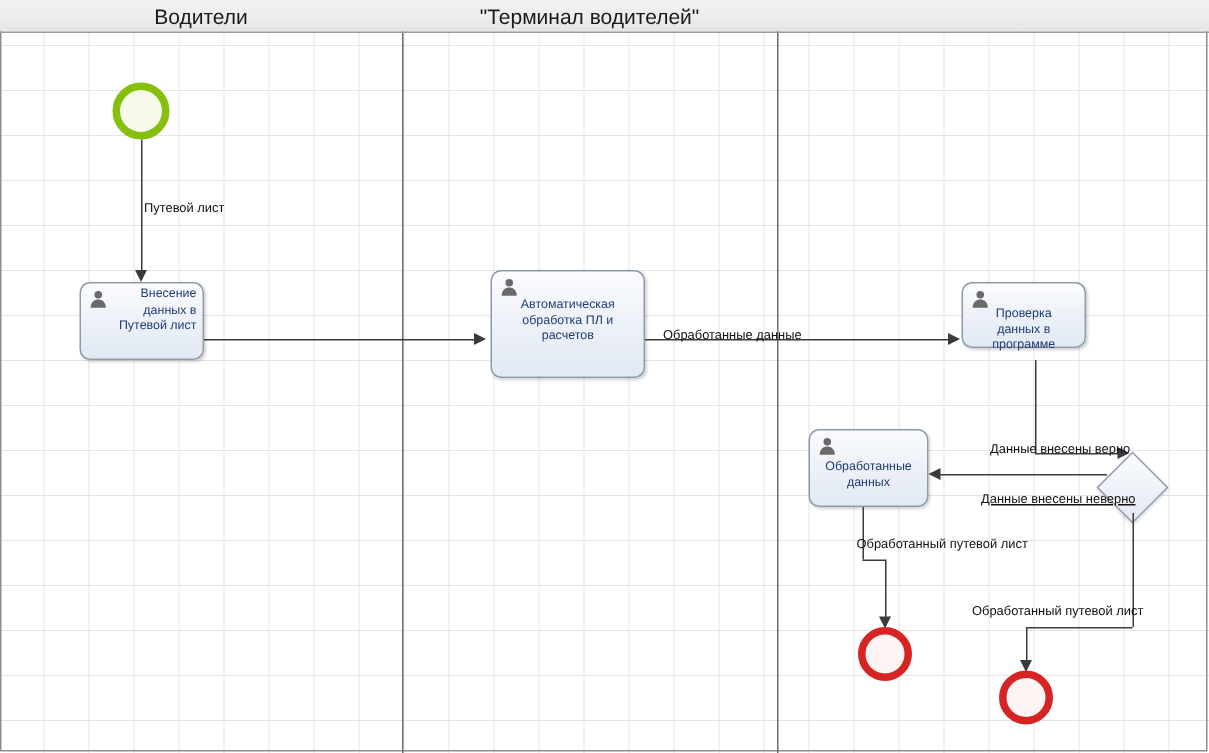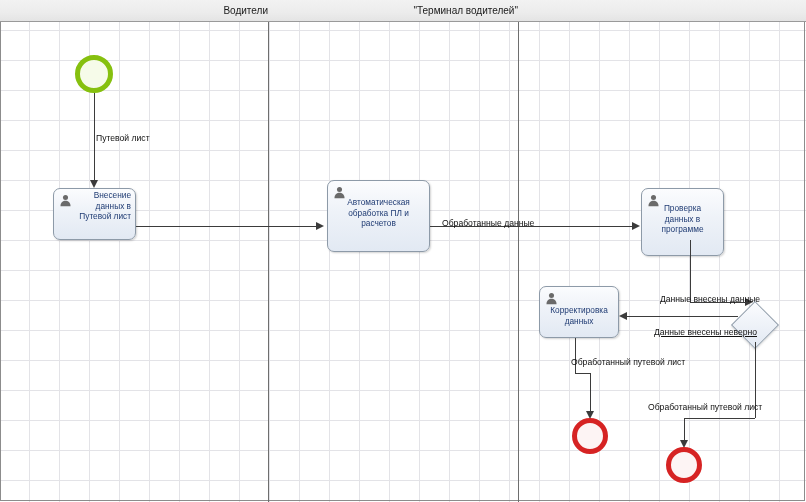--- a/index.html
+++ b/index.html
@@ -40,22 +40,22 @@
     height: 22px;
     background: linear-gradient(to bottom, #f2f2f2 0%, #ececec 60%, #e4e4e4 100%);
     border-bottom: 1px solid #9a9a9a;
     box-sizing: border-box;
   }
   .lane-title {
     position: absolute;
     top: 3px;
     height: 16px;
     line-height: 16px;
-    text-align: right;
-    font-size: 10px;
+    text-align: center;
+    font-size: 14px;
     color: #1a1a1a;
     white-space: nowrap;
   }
   .lane-divider {
     position: absolute;
     top: 0;
     width: 1px;
     height: 502px;
     background: #6e6e6e;
   }
@@ -201,51 +201,51 @@
     </span>
     <span class="task-label" style="top:16px;">Автоматическая
 обработка ПЛ и
 расчетов</span>
   </div>
 
   <div class="conn h" style="left:430px; top:226px; width:208px;"></div>
   <div class="arrowhead right" style="left:632px; top:222px;"></div>
   <div class="flow-label" style="left:430px; top:218px;padding-left:12px;">Обработанные данные</div>
 
-  <div class="task" style="left:641px; top:188px; width:83px; height:68px;">
+  <div class="task" style="left:641px; top:188px; width:83px; height:44px;">
     <span class="person-icon">
       <svg viewBox="0 0 16 16" width="13" height="13">
         <circle cx="8" cy="4.3" r="3.1" fill="#6a6a6a"></circle>
         <path d="M1.8 15 C1.8 10.2 5 8.3 8 8.3 C11 8.3 14.2 10.2 14.2 15 Z" fill="#6a6a6a"></path>
       </svg>
     </span>
     <span class="task-label" style="top:14px;">Проверка
 данных в
 программе</span>
   </div>
 
   <div class="conn v" style="left:690px; top:240px; height:62px;"></div>
   <div class="conn h" style="left:690px; top:302px; width:61px;"></div>
   <div class="arrowhead right" style="left:745px; top:298px;"></div>
-  <div class="flow-label" style="left:660px; top:294px;">Данные внесены данные</div>
+  <div class="flow-label" style="left:660px; top:294px;">Данные внесены верно</div>
 
   <div class="gateway" style="left:738px; top:308px; width:34px; height:34px;"></div>
 
   <div class="conn h" style="left:625px; top:316px; width:113px;"></div>
   <div class="arrowhead left" style="left:619px; top:312px;"></div>
   <div class="flow-label" style="left:654px; top:327px;text-decoration:underline;">Данные внесены неверно</div>
 
   <div class="task" style="left:539px; top:286px; width:80px; height:52px;">
     <span class="person-icon">
       <svg viewBox="0 0 16 16" width="13" height="13">
         <circle cx="8" cy="4.3" r="3.1" fill="#6a6a6a"></circle>
         <path d="M1.8 15 C1.8 10.2 5 8.3 8 8.3 C11 8.3 14.2 10.2 14.2 15 Z" fill="#6a6a6a"></path>
       </svg>
     </span>
-    <span class="task-label" style="top:18px;">Корректировка
+    <span class="task-label" style="top:18px;">Обработанные
 данных</span>
   </div>
 
   <div class="conn v" style="left:575px; top:338px; height:35px;"></div>
   <div class="conn h" style="left:575px; top:373px; width:15px;"></div>
   <div class="conn v" style="left:590px; top:373px; height:44px;"></div>
   <div class="arrowhead down" style="left:586px; top:411px;"></div>
   <div class="flow-label" style="left:571px; top:357px;">Обработанный путевой лист</div>
 
   <div class="event end" style="left:572px; top:418px; width:36px; height:36px;"></div>

